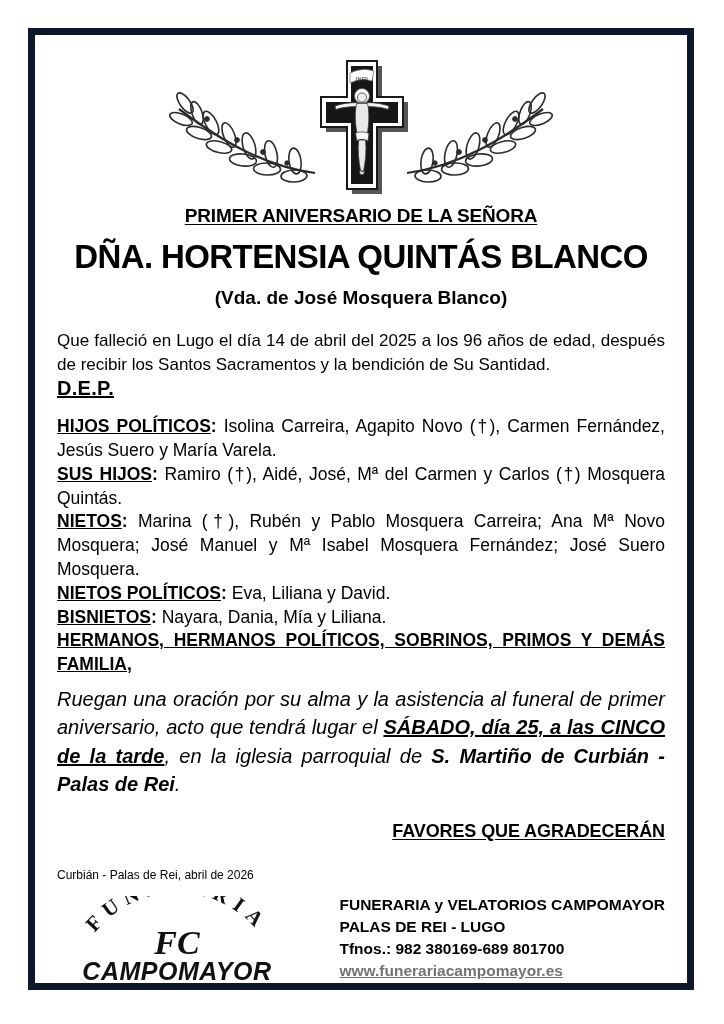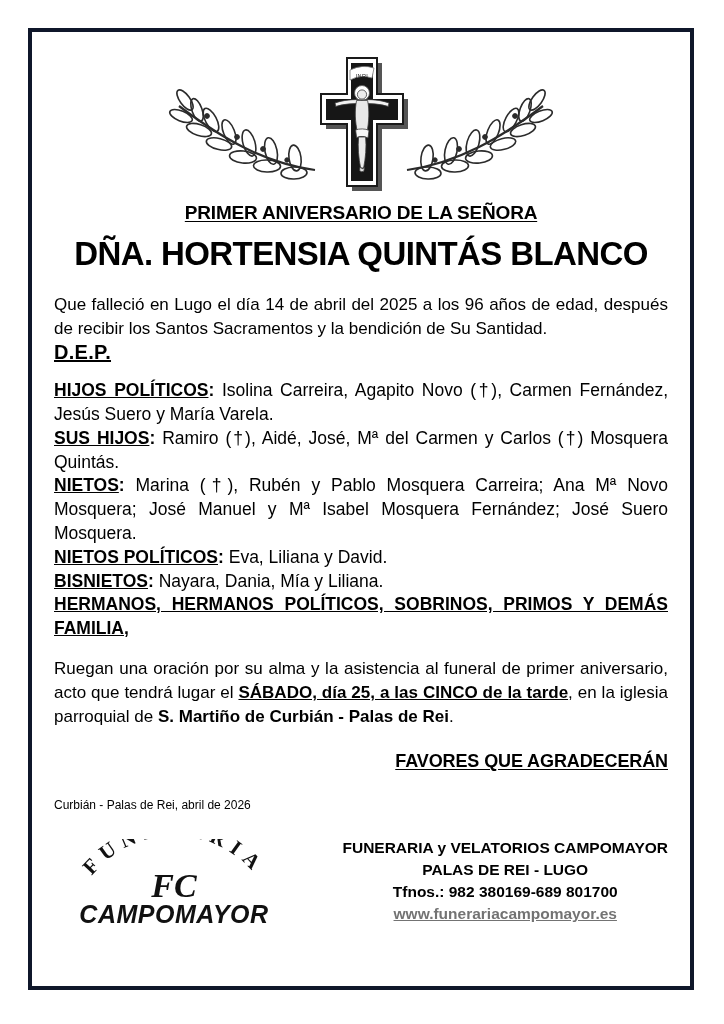--- a/index.html
+++ b/index.html
@@ -21,21 +21,21 @@
     height: 1024px;
     background: #ffffff;
     box-sizing: border-box;
     padding: 28px 30px 34px 28px;
   }
 
   .frame {
     position: relative;
     width: 100%;
     height: 100%;
-    border: 4px solid #0f172a;
+    border: 7px solid #0f172a;
     box-sizing: border-box;
     background: #ffffff;
     padding: 14px 22px 10px 22px;
   }
 
   
   .emblem {
     display: flex;
     align-items: center;
     justify-content: center;
@@ -103,25 +103,26 @@
   .rel-label-plain {
     font-weight: bold;
   }
   .rel-all-caps {
     font-weight: bold;
     text-decoration: underline;
     text-underline-offset: 1px;
   }
 
   .request {
-    font-size: 17px;
+    font-size: 20px;
     line-height: 1.42;
     text-align: justify;
     text-align-last: left;
-    margin-top: 16px;
+    margin-top: 8px;
+    font-style: italic;
   }
   .em-under {
     font-weight: bold;
     text-decoration: underline;
     text-underline-offset: 1px;
   }
   .em-bold { font-weight: bold; }
 
   .thanks {
     text-align: right;
@@ -143,26 +144,25 @@
     display: flex;
     align-items: flex-end;
     justify-content: space-between;
     margin-top: 12px;
   }
   .logo { flex: 0 0 auto; }
   .logo svg { display: block; }
 
   .contact {
     flex: 0 0 auto;
-    text-align: center;
+    text-align: left;
     font-size: 15.5px;
     font-weight: bold;
     line-height: 1.42;
     padding-bottom: 2px;
-    margin-top: 13px;
   }
   .contact .line { white-space: nowrap; }
   .contact .web {
     color: #737373;
     text-decoration: underline;
     text-underline-offset: 1px;
   }
 </style>
 </head>
 <body>
@@ -248,20 +248,21 @@
             <path d="M207.6 89 C206.6 99 207.6 110 209.6 120 l3 0 C214.6 110 215.6 99 214.6 89 z" fill="#eaeaea"></path>
 
             <path d="M209 119 q2.5 3 4.5 0.6 l-0.6 3.6 q-2.4 1.4 -4.4 -0.6 z" fill="#e0e0e0"></path>
           </g>
         </g>
       </svg>
     </div>
 
     <div class="kicker">PRIMER ANIVERSARIO DE LA SEÑORA</div>
     <div class="deceased-name">DÑA. HORTENSIA QUINTÁS BLANCO</div>
+    <div class="widow">(Vda. de José Mosquera Blanco)</div>
 
     <div class="intro">Que falleció en Lugo el día 14 de abril del 2025 a los 96 años de edad, después de recibir los Santos Sacramentos y la bendición de Su Santidad.</div>
     <div class="dep">D.E.P.</div>
 
     <div class="relatives">
       <div class="rel-block">
         <span class="rel-label">HIJOS POLÍTICOS</span><span class="rel-label-plain">:</span><span> Isolina Carreira, Agapito Novo (†), Carmen Fernández, Jesús Suero y María Varela.</span>
       </div>
       <div class="rel-block">
         <span class="rel-label">SUS HIJOS</span><span class="rel-label-plain">:</span><span> Ramiro (†), Aidé, José, Mª del Carmen y Carlos (†) Mosquera Quintás.</span>

